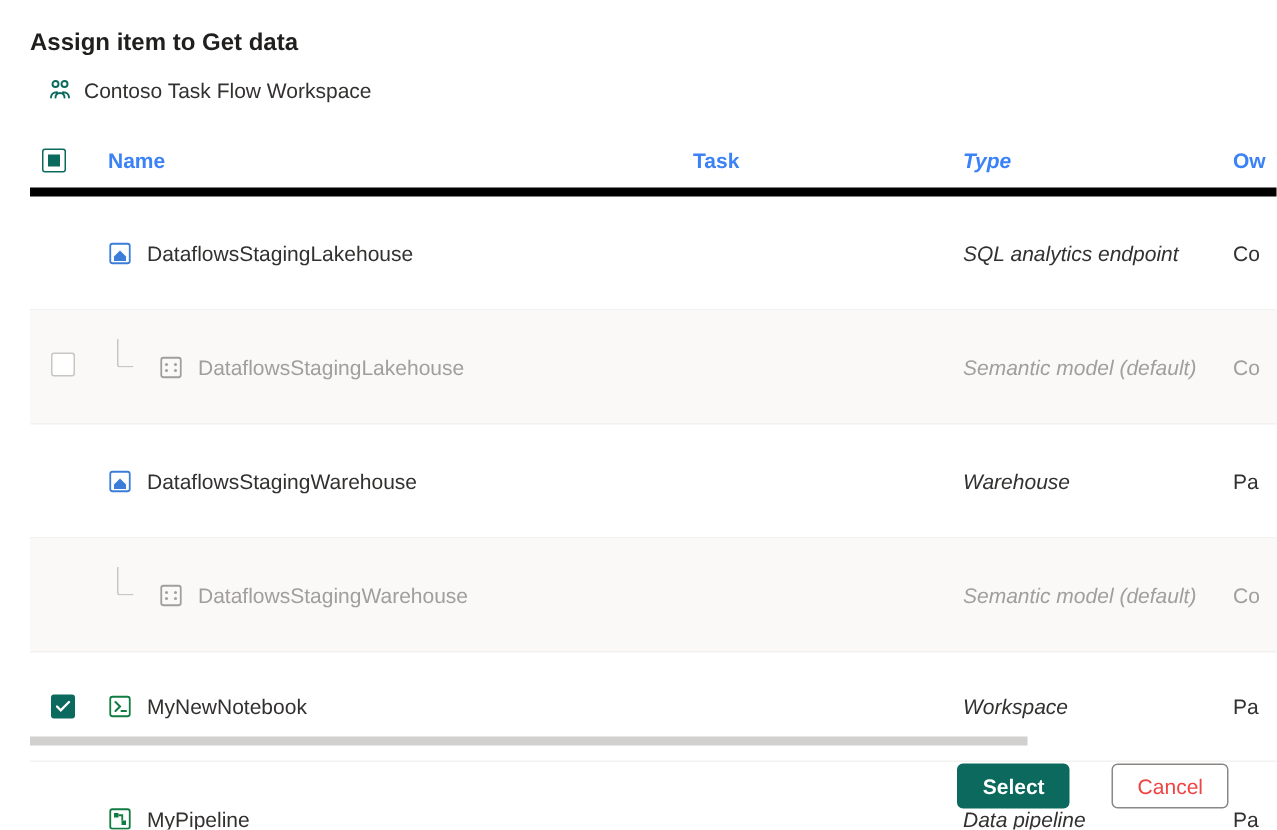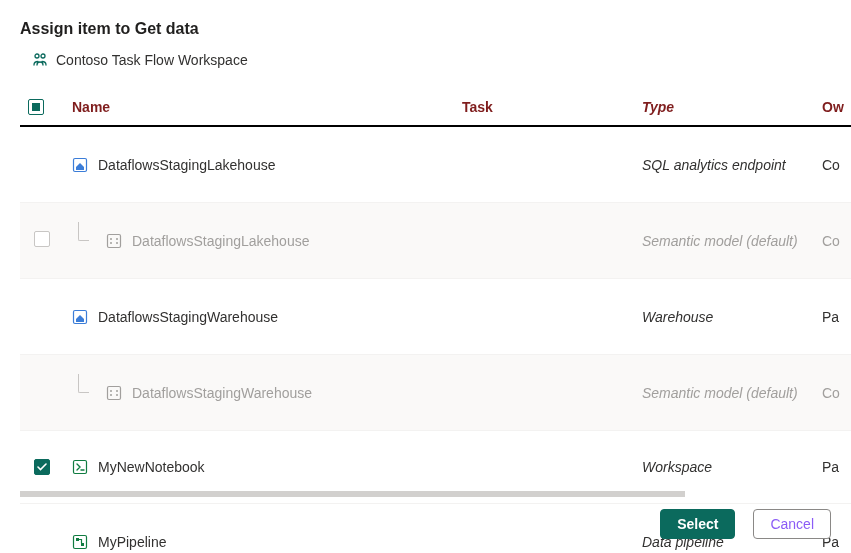--- a/index.html
+++ b/index.html
@@ -32,23 +32,23 @@
   .ws-icon svg { display: block; }
   .table {
     width: 100%;
     border-collapse: collapse;
     table-layout: fixed;
   }
   .table th {
     text-align: left;
     font-weight: 600;
     font-size: 14px;
-    color: #7f1d1d;
+    color: #3b82f6;
     padding: 10px 8px;
-    border-bottom: 2px solid #000000;
+    border-bottom: 6px solid #000000;
     white-space: nowrap;
     overflow: hidden;
   }
   .table td {
     padding: 28px 8px;
     border-bottom: 1px solid #f3f2f1;
     vertical-align: middle;
     white-space: nowrap;
     overflow: hidden;
   }
@@ -123,34 +123,34 @@
     background: transparent;
   }
   .scroll-thumb {
     height: 6px;
     width: 665px;
     background: #d2d0ce;
     border-radius: 0;
   }
   .footer {
     position: absolute;
-    right: 20px;
+    right: 32px;
     bottom: 14px;
     display: flex;
-    gap: 18px;
+    gap: 28px;
   }
   .btn {
     font-family: inherit;
     font-size: 14px;
     padding: 6px 16px;
     border-radius: 4px;
     cursor: pointer;
     border: 1px solid #8a8886;
     background: #fff;
-    color: #8b5cf6;
+    color: #ef4444;
   }
   .btn-primary {
     background: #0b6a5d;
     border-color: #0b6a5d;
     color: #fff;
     font-weight: 600;
   }
   tr.hidden-check .col-check .checkbox { visibility: hidden; }
 </style>
 </head>

